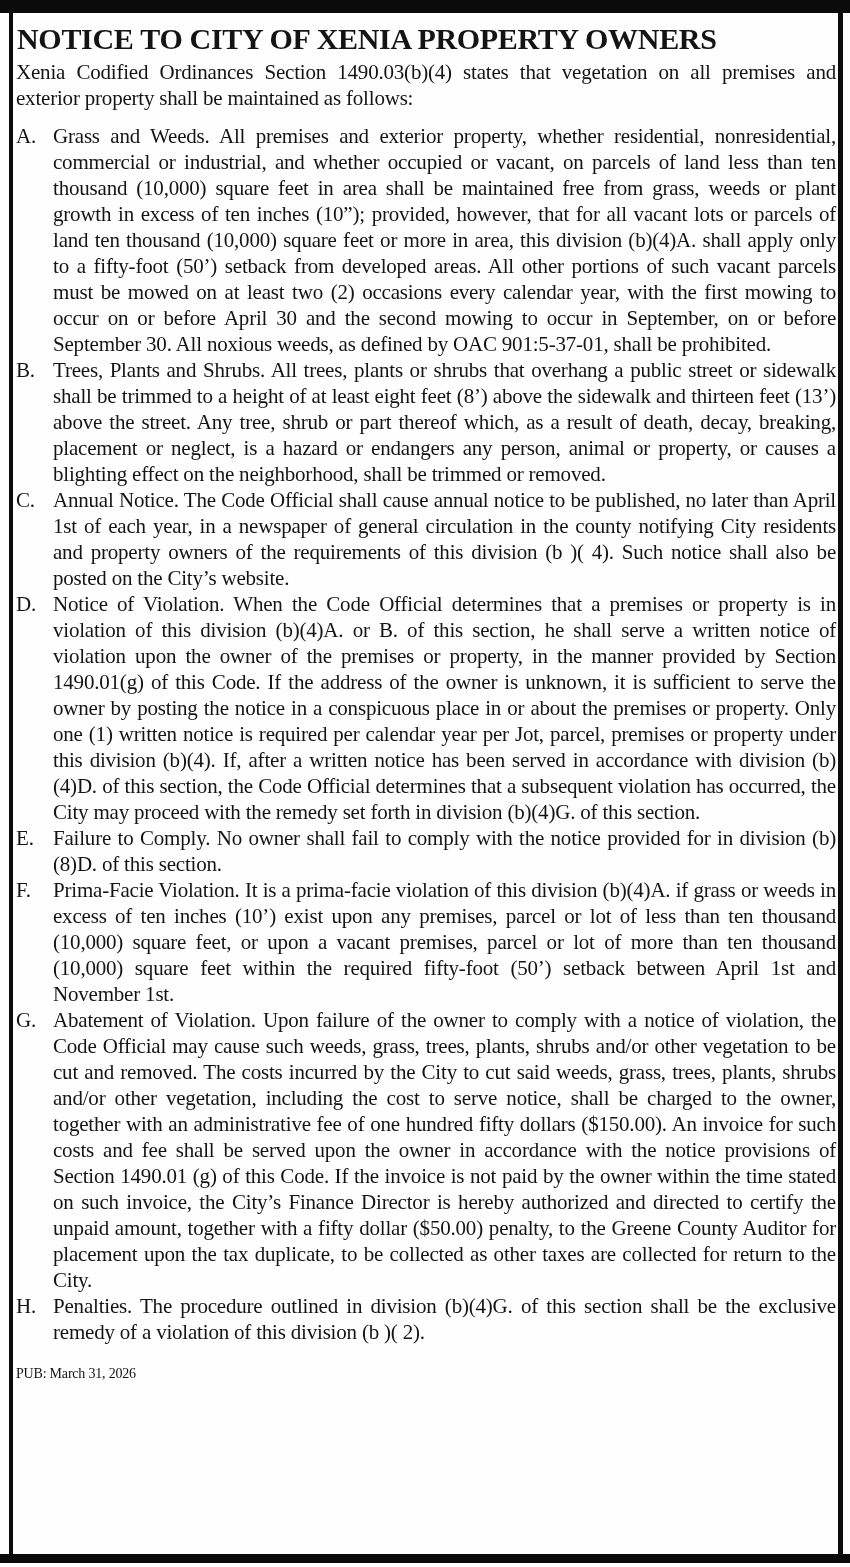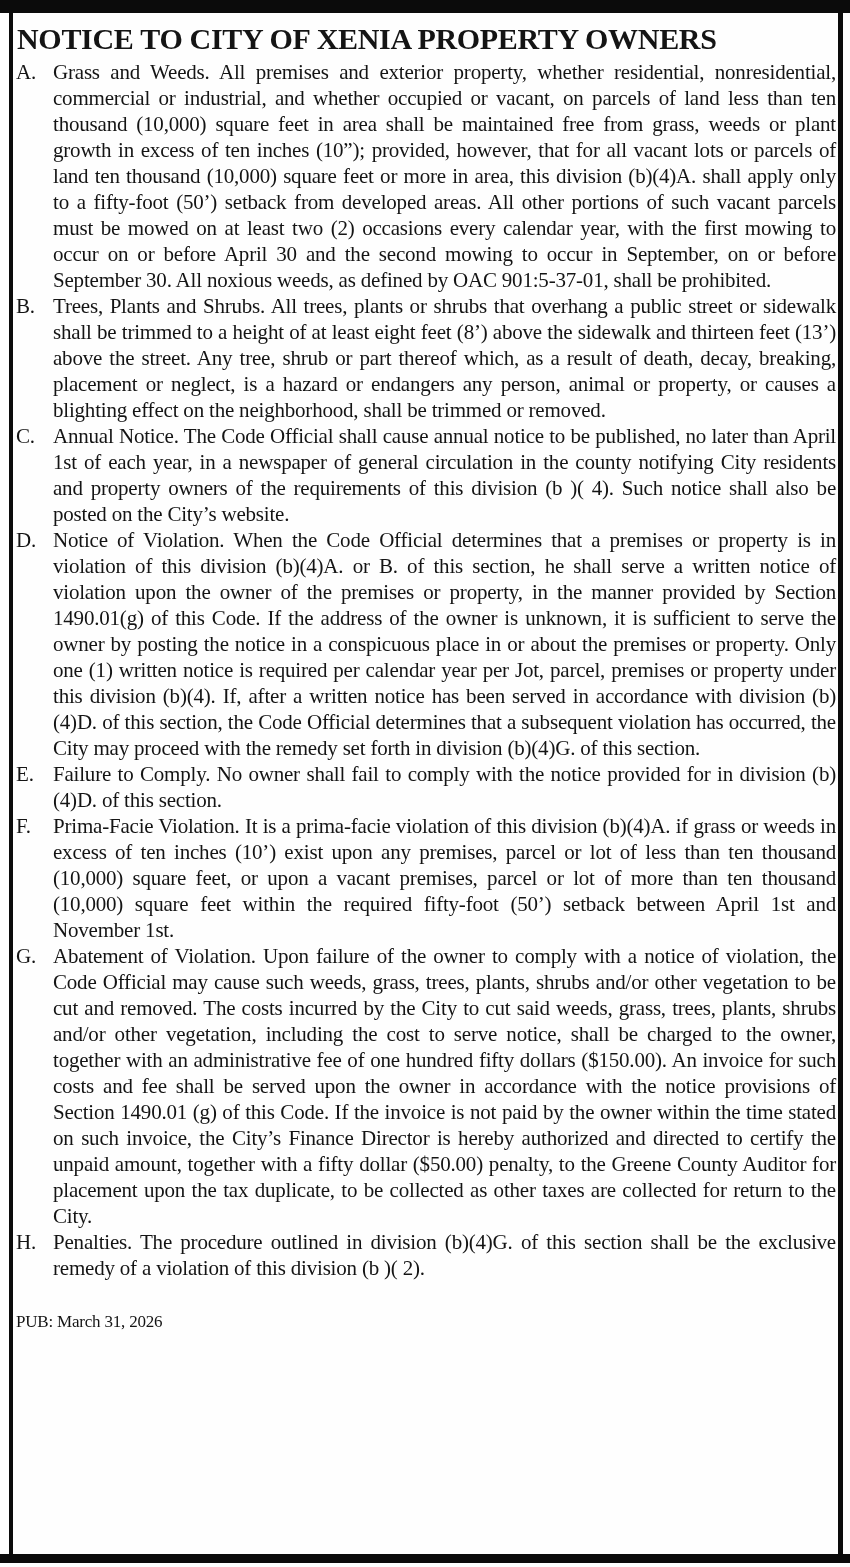--- a/index.html
+++ b/index.html
@@ -36,58 +36,59 @@
   .item {
     position: relative;
     padding-left: 37px;
     font-size: 21px;
     line-height: 26px;
     text-align: justify;
     letter-spacing: -0.2px;
   }
   .item .label { position: absolute; left: 0; top: 0; }
   .pub {
-    font-size: 17px;
+    font-size: 14px;
     line-height: 26px;
     letter-spacing: -0.2px;
-    margin-top: 28px;
+    margin-top: 16px;
   }
 </style>
 </head>
 <body>
 
 <div class="page">
   <div class="bar-top"></div>
   <div class="border-left"></div>
   <div class="border-right"></div>
   <div class="bar-bottom"></div>
 
   <div class="content">
     <div class="title">NOTICE TO CITY OF XENIA PROPERTY OWNERS</div>
+    <div class="intro">Xenia Codified Ordinances Section 1490.03(b)(4) states that vegetation on all premises and exterior property shall be maintained as follows:</div>
 
     <div class="items">
       <div class="item">
         <span class="label">A.</span>
         <span class="text">Grass and Weeds. All premises and exterior property, whether residential, nonresidential, commercial or industrial, and whether occupied or vacant, on parcels of land less than ten thousand (10,000) square feet in area shall be maintained free from grass, weeds or plant growth in excess of ten inches (10”); provided, however, that for all vacant lots or parcels of land ten thousand (10,000) square feet or more in area, this division (b)(4)A. shall apply only to a fifty-foot (50’) setback from developed areas. All other portions of such vacant parcels must be mowed on at least two (2) occasions every calendar year, with the first mowing to occur on or before April 30 and the second mowing to occur in September, on or before September 30. All noxious weeds, as defined by OAC 901:5-37-01, shall be prohibited.</span>
       </div>
       <div class="item">
         <span class="label">B.</span>
         <span class="text">Trees, Plants and Shrubs. All trees, plants or shrubs that overhang a public street or sidewalk shall be trimmed to a height of at least eight feet (8’) above the sidewalk and thirteen feet (13’) above the street. Any tree, shrub or part thereof which, as a result of death, decay, breaking, placement or neglect, is a hazard or endangers any person, animal or property, or causes a blighting effect on the neighborhood, shall be trimmed or removed.</span>
       </div>
       <div class="item">
         <span class="label">C.</span>
         <span class="text">Annual Notice. The Code Official shall cause annual notice to be published, no later than April 1st of each year, in a newspaper of general circulation in the county notifying City residents and property owners of the requirements of this division (b )( 4). Such notice shall also be posted on the City’s website.</span>
       </div>
       <div class="item">
         <span class="label">D.</span>
         <span class="text">Notice of Violation. When the Code Official determines that a premises or property is in violation of this division (b)(4)A. or B. of this section, he shall serve a written notice of violation upon the owner of the premises or property, in the manner provided by Section 1490.01(g) of this Code. If the address of the owner is unknown, it is sufficient to serve the owner by posting the notice in a conspicuous place in or about the premises or property. Only one (1) written notice is required per calendar year per Jot, parcel, premises or property under this division (b)(4). If, after a written notice has been served in accordance with division (b)(4)D. of this section, the Code Official determines that a subsequent violation has occurred, the City may proceed with the remedy set forth in division (b)(4)G. of this section.</span>
       </div>
       <div class="item">
         <span class="label">E.</span>
-        <span class="text">Failure to Comply. No owner shall fail to comply with the notice provided for in division (b)(4)D. of this section.</span>
+        <span class="text">Failure to Comply. No owner shall fail to comply with the notice provided for in division (b)(8)D. of this section.</span>
       </div>
       <div class="item">
         <span class="label">F.</span>
         <span class="text">Prima-Facie Violation. It is a prima-facie violation of this division (b)(4)A. if grass or weeds in excess of ten inches (10’) exist upon any premises, parcel or lot of less than ten thousand (10,000) square feet, or upon a vacant premises, parcel or lot of more than ten thousand (10,000) square feet within the required fifty-foot (50’) setback between April 1st and November 1st.</span>
       </div>
       <div class="item">
         <span class="label">G.</span>
         <span class="text">Abatement of Violation. Upon failure of the owner to comply with a notice of violation, the Code Official may cause such weeds, grass, trees, plants, shrubs and/or other vegetation to be cut and removed. The costs incurred by the City to cut said weeds, grass, trees, plants, shrubs and/or other vegetation, including the cost to serve notice, shall be charged to the owner, together with an administrative fee of one hundred fifty dollars ($150.00). An invoice for such costs and fee shall be served upon the owner in accordance with the notice provisions of Section 1490.01 (g) of this Code. If the invoice is not paid by the owner within the time stated on such invoice, the City’s Finance Director is hereby authorized and directed to certify the unpaid amount, together with a fifty dollar ($50.00) penalty, to the Greene County Auditor for placement upon the tax duplicate, to be collected as other taxes are collected for return to the City.</span>
       </div>
       <div class="item">

